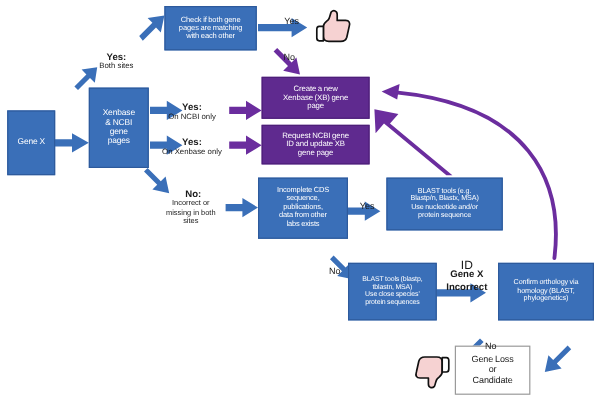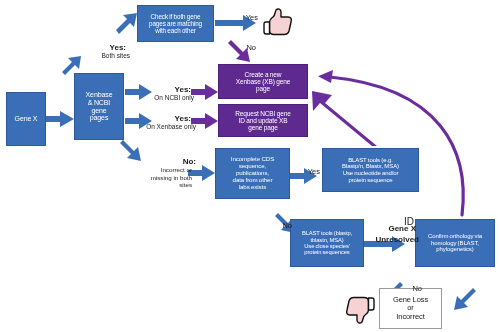--- a/index.html
+++ b/index.html
@@ -32,21 +32,21 @@
     border:1px solid #4d1f78;
   }
   .white{
     background:#ffffff;
     color:#1a1a1a;
     border:1px solid #9a9a9a;
   }
   .lbl{
     position:absolute;
     color:#1a1a1a;
-    text-align:right;
+    text-align:center;
     line-height:1.18;
     white-space:pre-line;
   }
   svg{position:absolute;left:0;top:0;pointer-events:none;}
   .arrowcell{position:absolute;}
 </style>
 </head>
 <body>
 
 <svg id="canvas" width="500" height="332" viewBox="0 0 500 332">
@@ -167,21 +167,21 @@
 tblastn, MSA)
 Use close species'
 protein sequences</div>
 
 <div class="node blue" style="left:415px;top:219px;width:80px;height:48px;font-size:6px;white-space:pre-line;">Confirm orthology via
 homology (BLAST,
 phylogenetics)</div>
 
 <div class="node white" style="left:379px;top:288px;width:63px;height:41px;font-size:7.5px;white-space:pre-line;">Gene Loss
 or
-Incorrect</div>
+Candidate</div>
 
 <div class="lbl" style="left:68px;top:34px;width:58px;font-size:8px;font-weight:bold;">
   <span>Yes:</span>
 </div>
 <div class="lbl" style="left:64px;top:44px;width:66px;font-size:6.5px;">
   <span>Both sites</span>
 </div>
 
 <div class="lbl" style="left:129px;top:76px;width:62px;font-size:8px;font-weight:bold;">
   <span>Yes:</span>
@@ -190,21 +190,21 @@
   <span>On NCBI only</span>
 </div>
 
 <div class="lbl" style="left:129px;top:105px;width:62px;font-size:8px;font-weight:bold;">
   <span>Yes:</span>
 </div>
 <div class="lbl" style="left:124px;top:115px;width:72px;font-size:6.5px;">
   <span>On Xenbase only</span>
 </div>
 
-<div class="lbl" style="left:138px;top:148px;width:58px;font-size:8px;font-weight:bold;">
+<div class="lbl" style="left:132px;top:148px;width:58px;font-size:8px;font-weight:bold;">
   <span>No:</span>
 </div>
 <div class="lbl" style="left:126px;top:159px;width:66px;font-size:6.2px;">
   <span>Incorrect or
 missing in both
 sites</span>
 </div>
 
 <div class="lbl" style="left:228px;top:5px;width:30px;font-size:7.5px;">
   <span>Yes</span>
@@ -224,21 +224,21 @@
   <span>No</span>
 </div>
 
 <div class="lbl" style="left:364px;top:204px;width:50px;font-size:10px;">
   <span>ID</span>
 </div>
 <div class="lbl" style="left:362px;top:215px;width:54px;font-size:8px;font-weight:bold;">
   <span>Gene X</span>
 </div>
 <div class="lbl" style="left:359px;top:226px;width:60px;font-size:8px;font-weight:bold;">
-  <span>Unresolved</span>
+  <span>Incorrect</span>
 </div>
 
 <div class="arrowcell" style="left:262px;top:6px;width:34px;height:32px;">
   <svg width="34" height="32" viewBox="0 0 34 32">
     <path d="M14,4 C16,2 19,3 19,6 L19,11 L26,11 C29,11 30,13 29,16
              L27,25 C26.3,27.5 24.5,28.5 22,28.5 L12,28.5
              C9,28.5 7.5,27 7.5,24.5 L7.5,16 C7.5,13 10,12 11.5,10.5
              C13,9 13,6 14,4 z" fill="#f6d2d2" stroke="#111111" stroke-width="1.4" stroke-linejoin="round"></path>
     <path d="M7.5,16 L4,16 C2.6,16 2,17 2,18.5 L2,25.5 C2,27 2.6,28 4,28 L7.5,28 z" fill="#ffffff" stroke="#111111" stroke-width="1.4" stroke-linejoin="round"></path>
   </svg>

